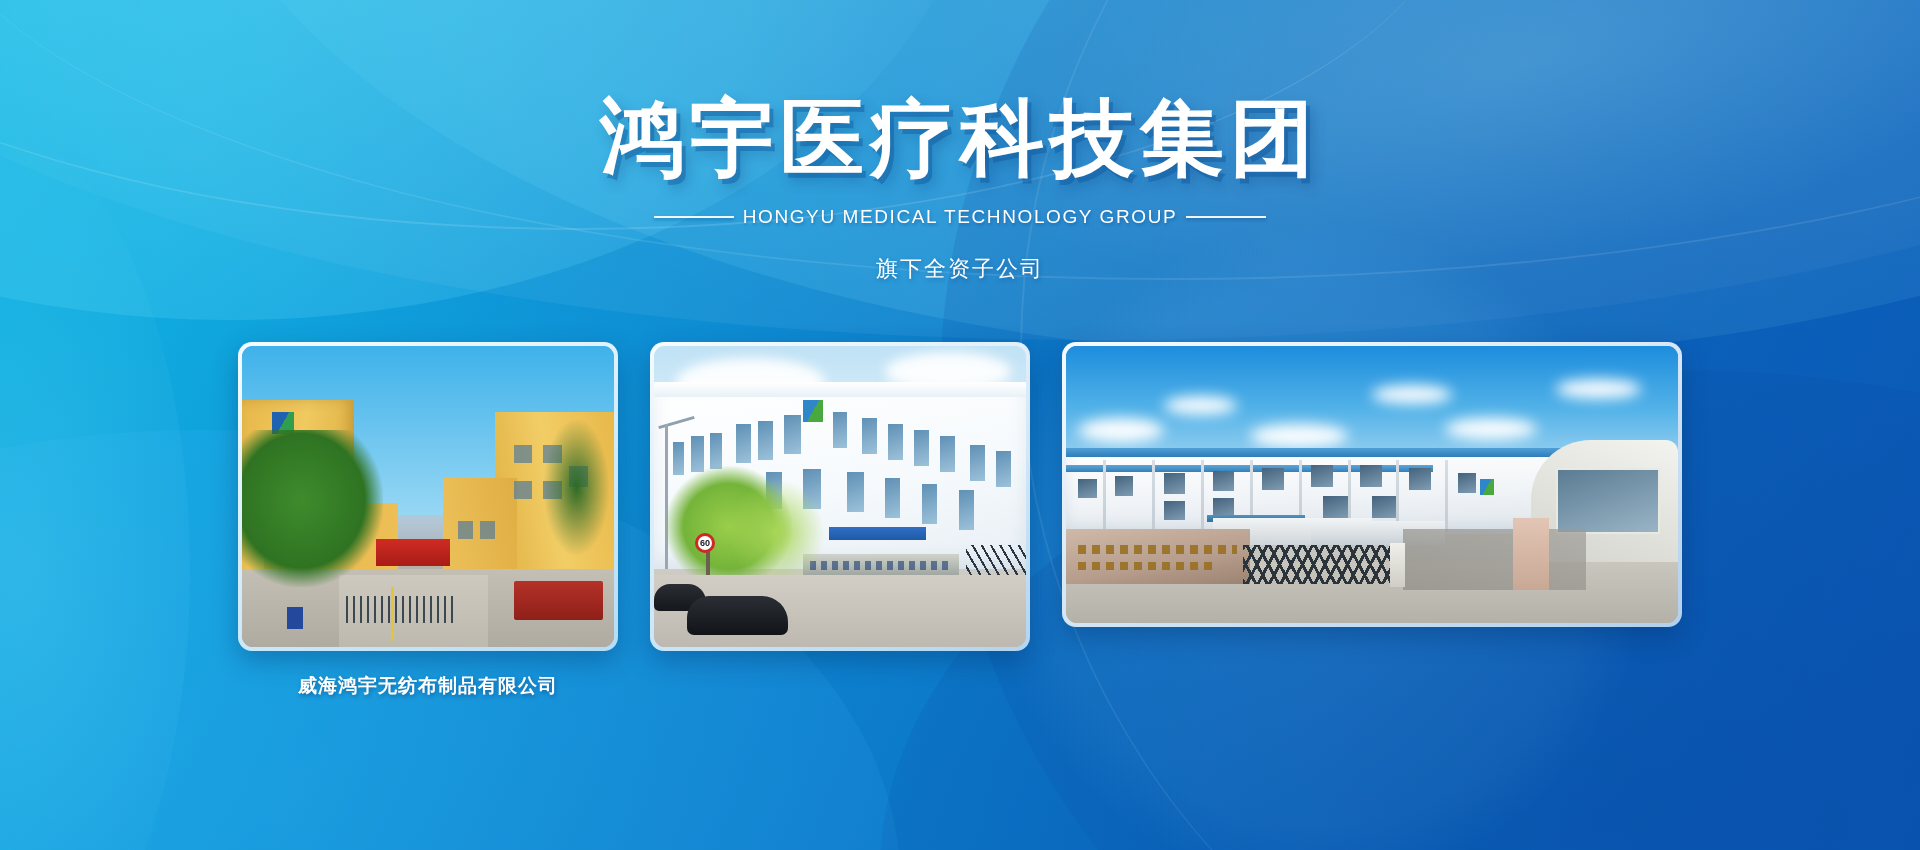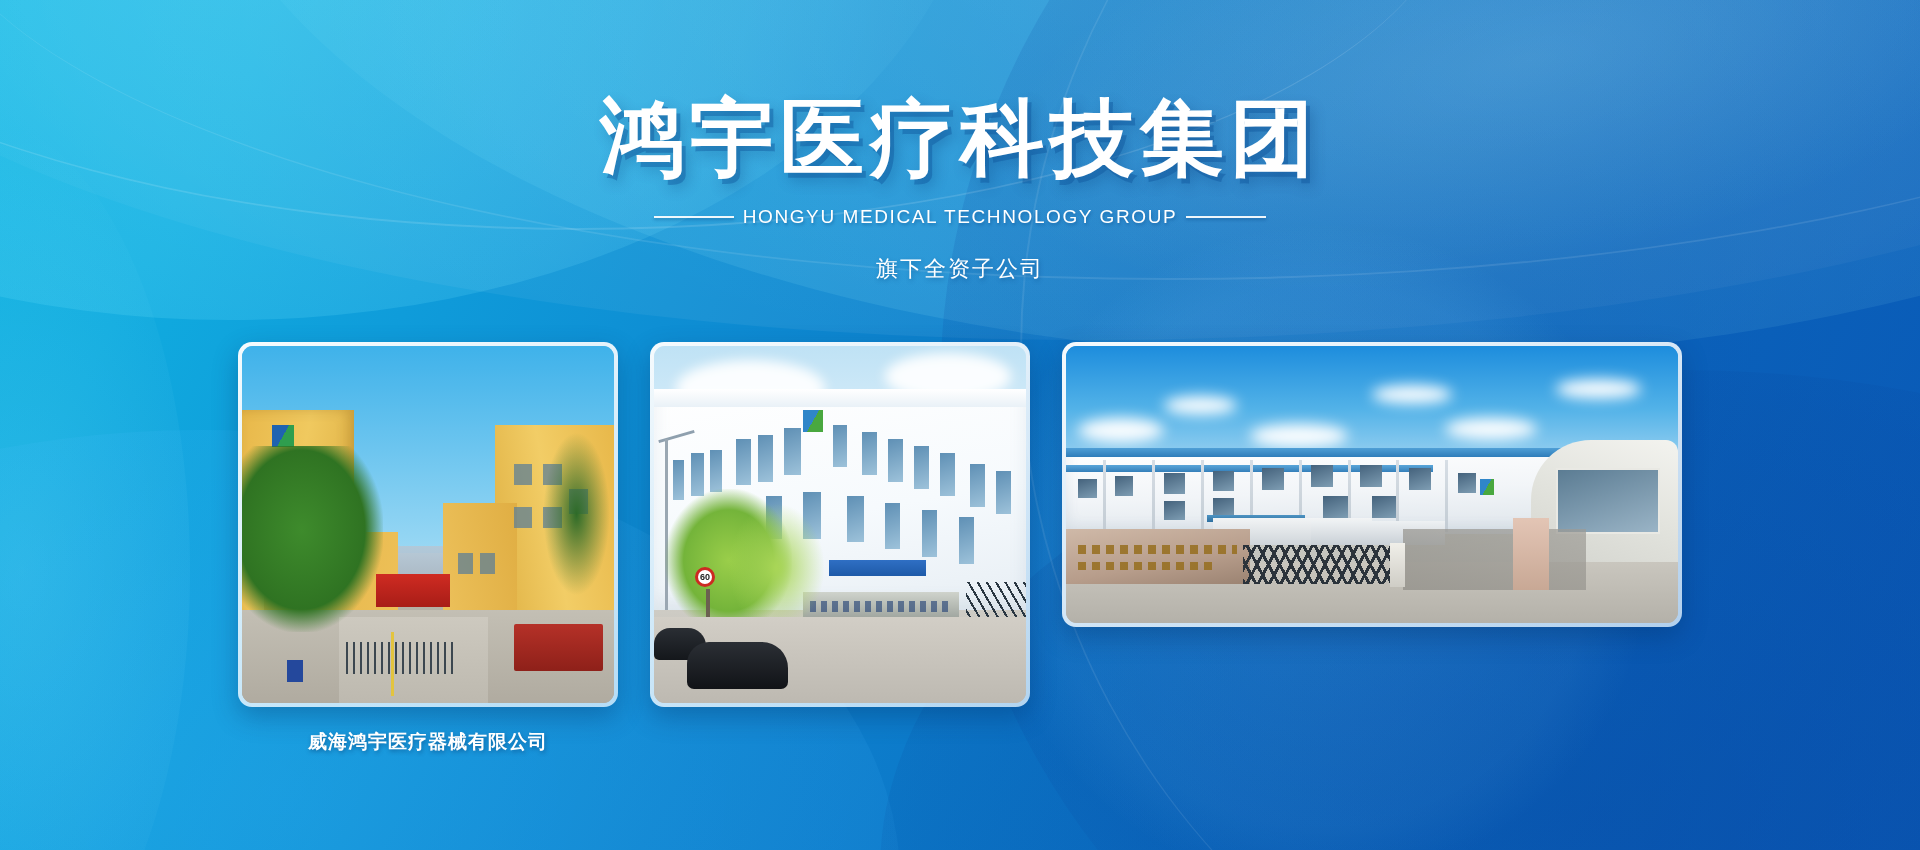--- a/index.html
+++ b/index.html
@@ -161,21 +161,21 @@
 
   .frame{
     border-radius:14px;
     padding:4px;
     background:linear-gradient(160deg, rgba(255,255,255,.96), rgba(225,242,255,.78));
     box-shadow:0 10px 26px rgba(4,42,95,.32);
   }
   .photo{
     position:relative;
     width:100%;
-    height:357px;
+    height:301px;
     border-radius:11px;
     overflow:hidden;
     background:#9fd8f5;
   }
   .card.wide .photo{ height:277px; }
 
   .cap{
     margin-top:22px;
     text-align:center;
     font-size:19px;
@@ -361,21 +361,21 @@
           <div class="road"></div>
           <div class="lane"></div>
           <div class="redgate"></div>
           <div class="fence"></div>
           <div class="redsign"></div>
           <div class="bin"></div>
           <div class="tree"></div>
           <div class="tree2"></div>
         </div>
       </div>
-      <div class="cap">威海鸿宇医疗器械有限公司</div>
+      <div class="cap">威海鸿宇无纺布制品有限公司</div>
     </div>
 
     <div class="card">
       <div class="frame">
         <div class="photo p2">
           <div class="sky"></div>
           <div class="cloud" style="left:6%;top:4%;width:40%;height:16%;"></div>
           <div class="cloud" style="right:4%;top:2%;width:34%;height:13%;"></div>
           <div class="mainb"></div>
           <div class="band"></div>

